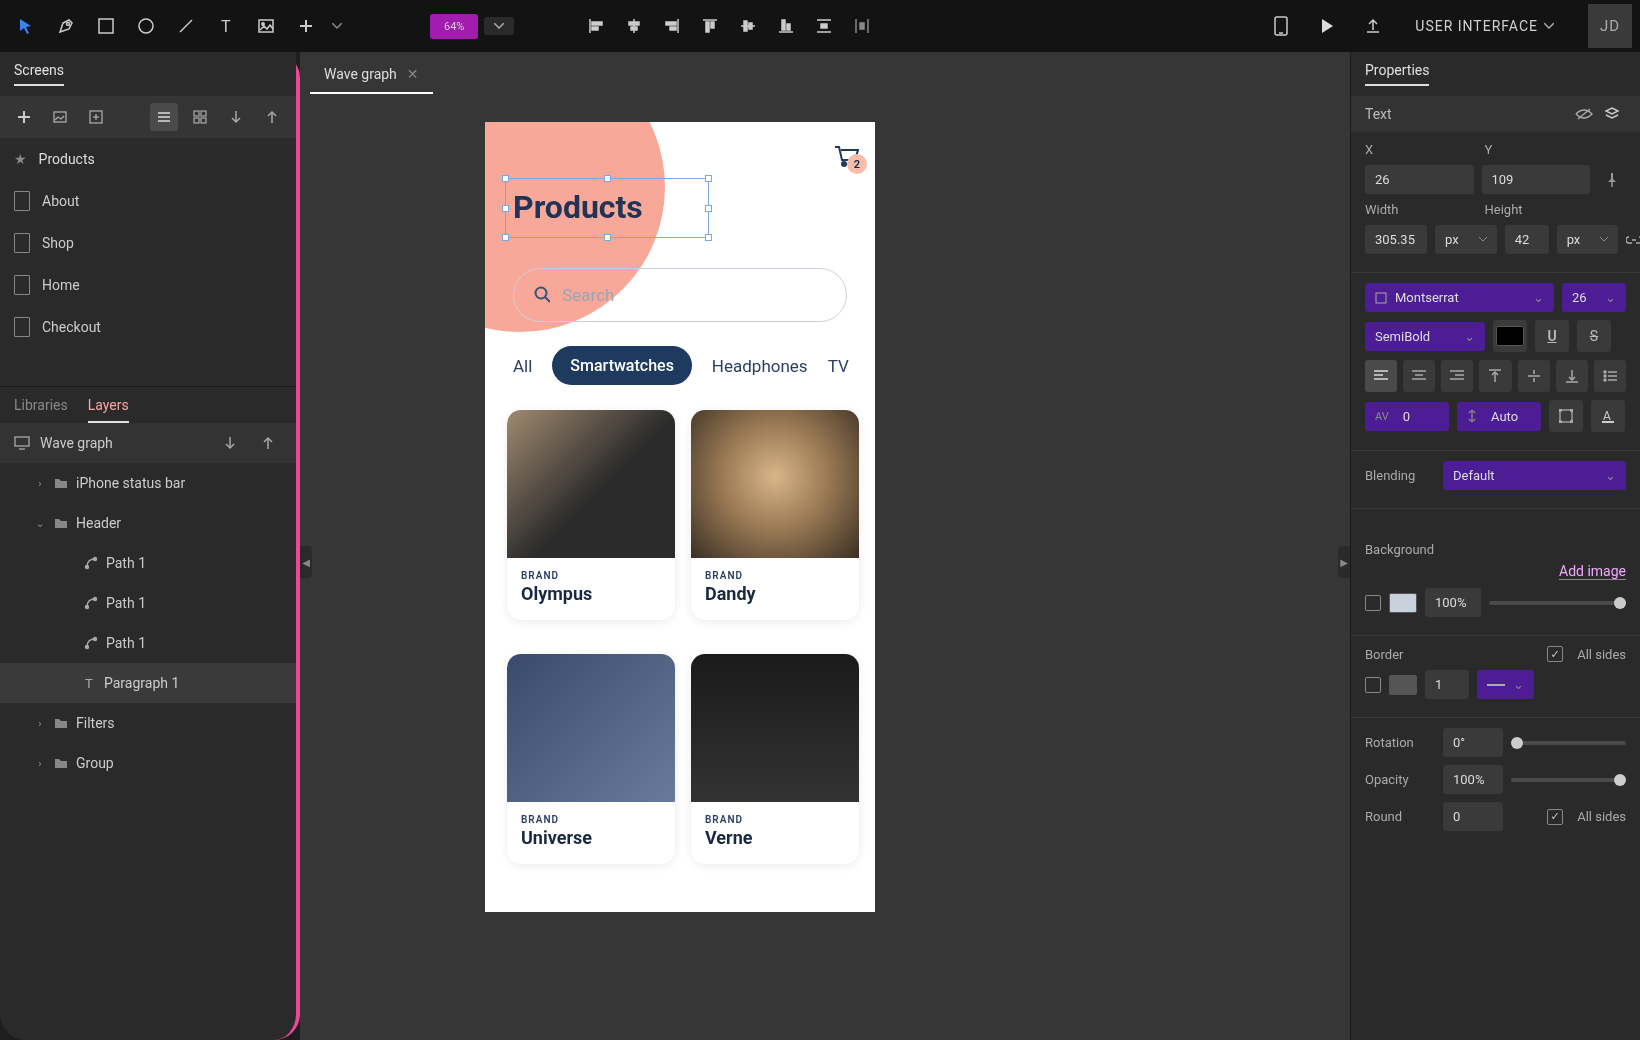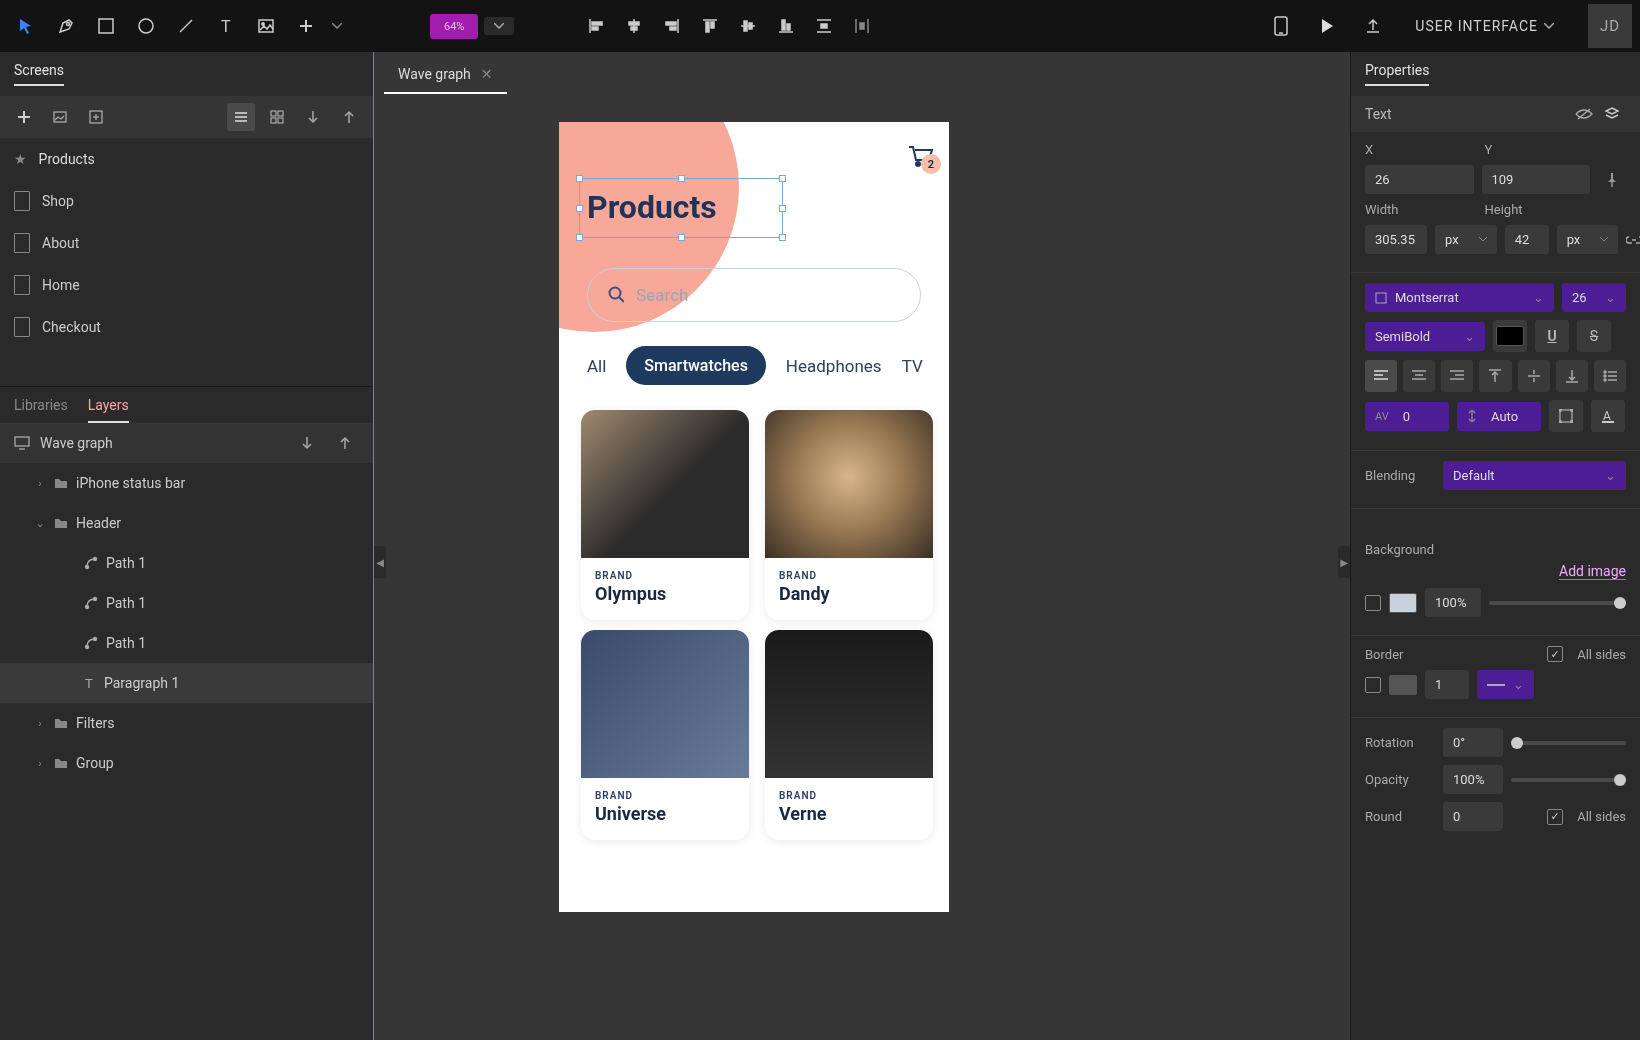--- a/index.html
+++ b/index.html
@@ -12,21 +12,21 @@
 .tool-btn.active { color:#3b82f6; }
 .zoom-box { background:#a21caf; padding:6px 14px; border-radius:3px; font-size:11px; margin-left:80px; }
 .zoom-caret { background:#2a2a2a; padding:6px 10px; border-radius:3px; margin-left:2px; }
 .align-group { display:flex; gap:2px; margin-left:60px; }
 .right-toolbar { margin-left:auto; display:flex; align-items:center; gap:10px; }
 .ui-dropdown { font-size:14px; letter-spacing:1px; padding:8px 14px; cursor:pointer; display:flex; align-items:center; gap:6px; }
 .avatar { width:44px; height:44px; background:#3a3a3a; color:#aaa; display:flex; align-items:center; justify-content:center; font-size:15px; letter-spacing:1px; margin-left:10px; }
 
 
 .main { display:flex; height:calc(100% - 52px); }
-.left-panel { width:374px; background:#2a2a2a; display:flex; flex-direction:column; border-right:1px solid #ec4899; }
+.left-panel { width:300px; background:#2a2a2a; display:flex; flex-direction:column; border-right:4px solid #ec4899;border-radius:26px; }
 .center { flex:1; background:#363636; position:relative; overflow:hidden; }
 .right-panel { width:290px; background:#2a2a2a; display:flex; flex-direction:column; border-left:1px solid #1a1a1a; }
 .panel-header-row { height:44px; display:flex; align-items:center; padding:0 14px; background:#2a2a2a; }
 .panel-header-row .title { font-size:14px; color:#e0e0e0; padding-bottom:6px; border-bottom:2px solid #ddd; }
 .toolbar-row { height:42px; background:#353535; display:flex; align-items:center; padding:0 10px; gap:8px; }
 .mini-btn { width:28px; height:28px; display:flex; align-items:center; justify-content:center; cursor:pointer; color:#bbb; border-radius:3px; }
 .mini-btn.active { background:#4a4a4a; }
 .spacer { flex:1; }
 .screen-item { height:42px; display:flex; align-items:center; padding:0 14px; gap:12px; cursor:pointer; color:#ccc; }
 .screen-item.starred { color:#ddd; }
@@ -64,21 +64,21 @@
 .sel-handle { position:absolute; width:7px; height:7px; background:#fff; border:1px solid #7aa9e0; }
 .h-nw{left:-4px;top:-4px;} .h-n{left:50%;top:-4px;margin-left:-3px;} .h-ne{right:-4px;top:-4px;}
 .h-e{right:-4px;top:50%;margin-top:-3px;} .h-se{right:-4px;bottom:-4px;} .h-s{left:50%;bottom:-4px;margin-left:-3px;}
 .h-sw{left:-4px;bottom:-4px;} .h-w{left:-4px;top:50%;margin-top:-3px;}
 
 .search-pill { position:absolute; left:28px; top:146px; width:334px; height:54px; border:1px solid #c9d1dd; border-radius:28px; display:flex; align-items:center; padding:0 20px; gap:12px; }
 .search-pill input { border:none; outline:none; font-size:17px; color:#555; background:transparent; width:100%; }
 .search-pill input::placeholder { color:#9aa5b5; }
 .cats { position:absolute; left:28px; top:224px; display:flex; gap:20px; align-items:center; font-size:17px; color:#2a3f63; }
 .cat-pill { background:#1e3a5f; color:#fff; padding:10px 18px; border-radius:22px; font-weight:500; font-size:16px; }
-.grid { position:absolute; left:22px; top:288px; display:grid; grid-template-columns:168px 168px; gap:10px 16px; }
+.grid { position:absolute; left:22px; top:288px; display:grid; grid-template-columns:168px 168px; gap:34px 16px; }
 .card { background:#fff; border-radius:14px; overflow:hidden; box-shadow:0 2px 10px rgba(0,0,0,0.08); }
 .card-img { height:148px; background:#333; background-size:cover; background-position:center; }
 .card-body { padding:12px 14px 16px; }
 .brand-label { font-size:10px; letter-spacing:1px; color:#2a3f63; font-weight:600; }
 .prod-name { font-size:18px; font-weight:700; color:#1a2942; margin-top:2px; }
 
 
 .img1 { background:linear-gradient(135deg,#a08a6f,#2b2b2b 55%); }
 .img2 { background:radial-gradient(circle at 50% 45%,#d9b58a 0%,#9a7a54 45%,#3a2f24 100%); }
 .img3 { background:linear-gradient(135deg,#3a4a6a,#6a7a9a); }
@@ -315,25 +315,25 @@
           </svg>
         </div>
     </div>
     <div id="screens-list" style="height:248px;">
         <div class="screen-item starred">
           <span class="star">★</span>
           <span>Products</span>
         </div>
         <div class="screen-item">
           <span class="screen-icon"></span>
-          <span>Shop</span>
+          <span>About</span>
         </div>
         <div class="screen-item">
           <span class="screen-icon"></span>
-          <span>About</span>
+          <span>Shop</span>
         </div>
         <div class="screen-item">
           <span class="screen-icon"></span>
           <span>Home</span>
         </div>
         <div class="screen-item">
           <span class="screen-icon"></span>
           <span>Checkout</span>
         </div>
       </div>

